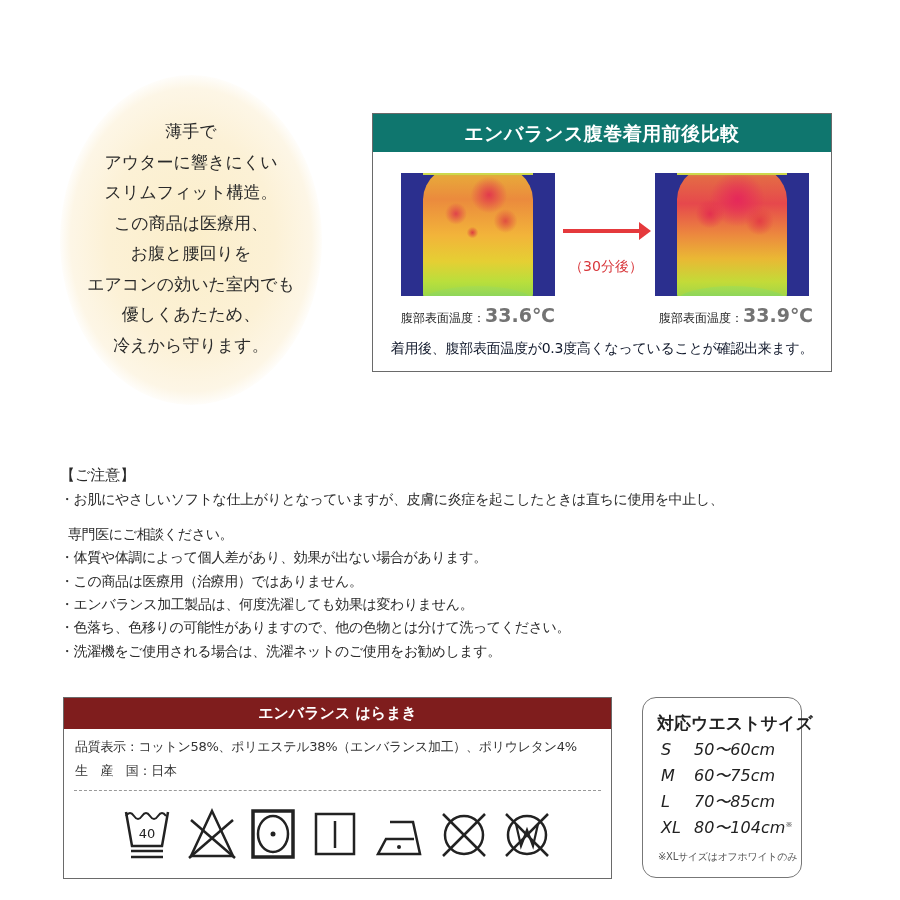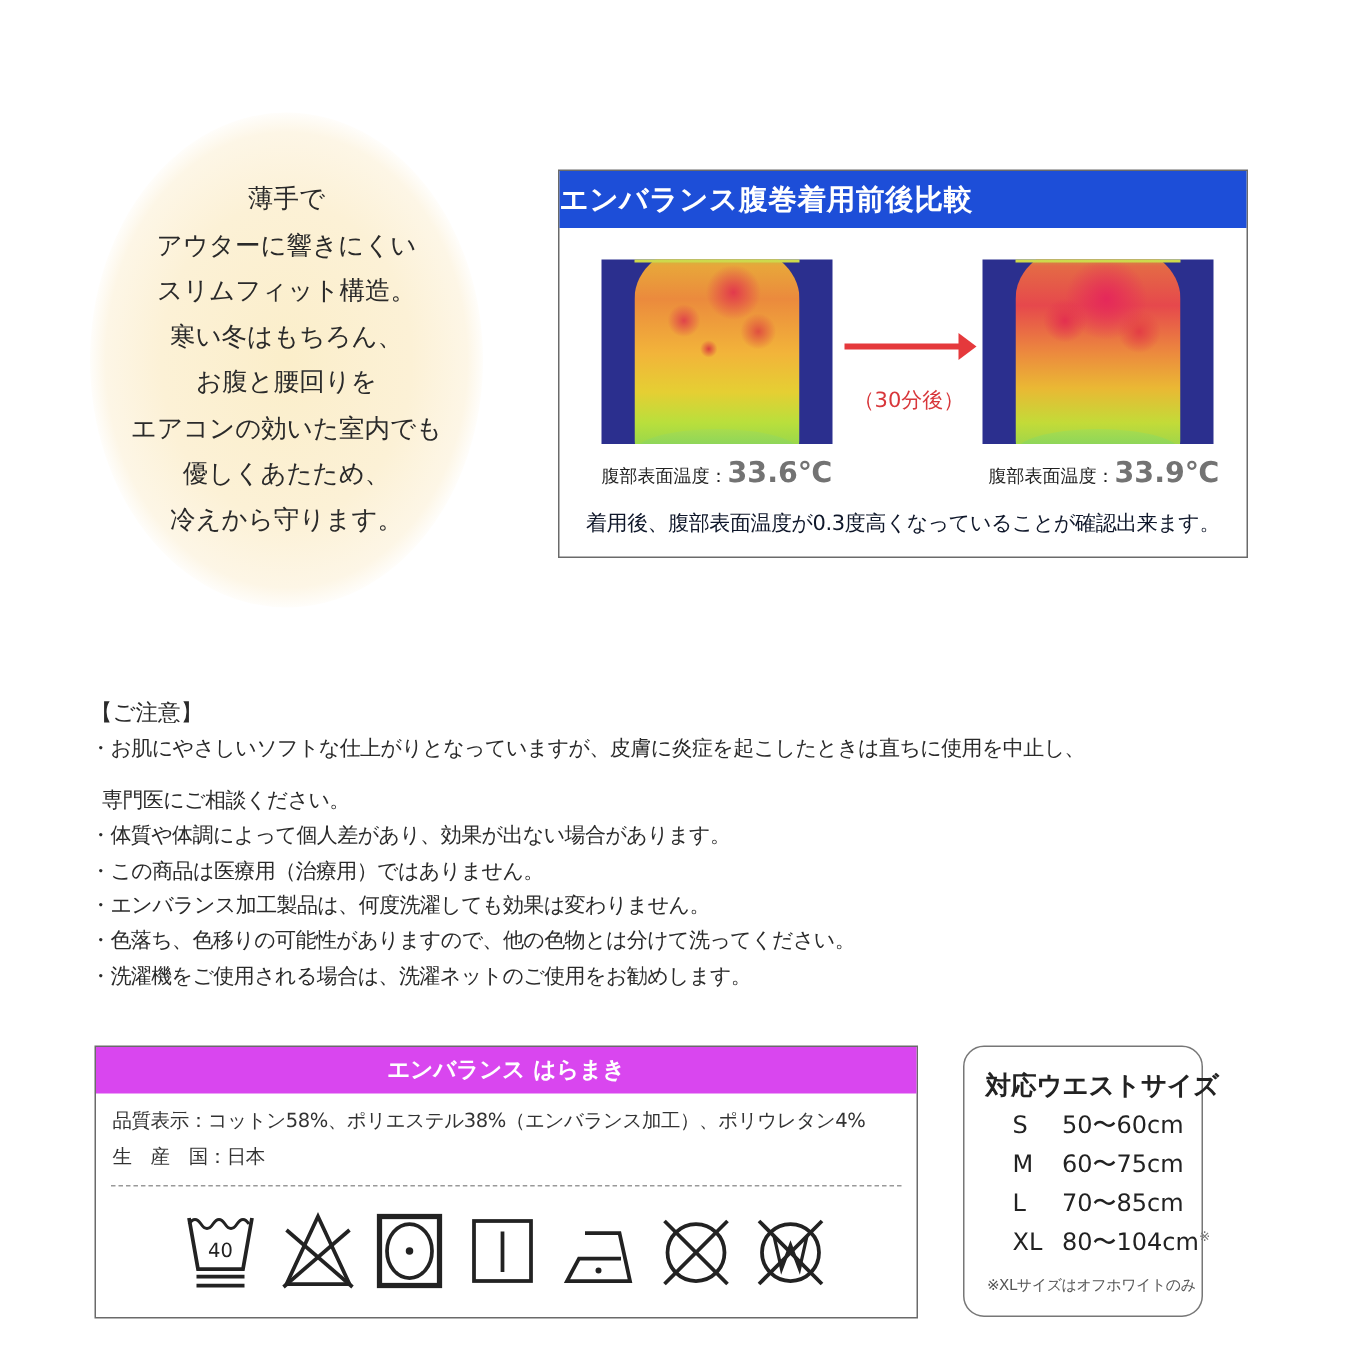--- a/index.html
+++ b/index.html
@@ -7,30 +7,30 @@
     width: 900px; height: 900px; background: #ffffff; position: relative; overflow: hidden;
     font-family: "DejaVu Sans", "Liberation Sans", sans-serif; color: #222;
   }
   .glow {
     position: absolute; left: 60px; top: 75px; width: 262px; height: 330px;
     border-radius: 50%;
     background: radial-gradient(ellipse at center, #fbeeca 0%, #fcf1d6 45%, #fdf6e6 65%, rgba(255,255,255,0) 72%);
   }
   .tagline {
     position: absolute; left: 60px; top: 118px; width: 262px; text-align: center;
-    font-family: Liberation Serif, serif; font-size: 17px; line-height: 30.5px; color: #2a2a2a;
+    font-family: Liberation Mono, monospace; font-size: 17px; line-height: 30.5px; color: #2a2a2a;
   }
   .tagline div { white-space: nowrap; }
 
   .compare {
     position: absolute; left: 372px; top: 113px; width: 460px; height: 259px;
     border: 1.5px solid #6a6a6a; box-sizing: border-box; background: #fff;
   }
   .compare .hdr {
-    height: 38px; background: #1d4ed8; color: #fff; text-align: left;
+    height: 38px; background: #0f766e; color: #fff; text-align: center;
     font-size: 19px; line-height: 38px; font-weight: bold; letter-spacing: 0.5px;
   }
   .thermal {
     position: absolute; top: 59px; width: 154px; height: 123px;
     background: #2b2f8e; overflow: hidden;
   }
   .thermal .torso {
     position: absolute; left: 22px; top: -10px; width: 110px; height: 145px;
     border-radius: 40% 40% 20% 20% / 25% 25% 10% 10%;
   }
@@ -88,54 +88,54 @@
   }
   .notice .title { font-size: 15px; margin-bottom: 1px; }
   .notice .item { white-space: nowrap; letter-spacing: -0.4px; }
   .notice .item.cont { padding-left: 8px; margin-top: 11px; }
 
   .product {
     position: absolute; left: 63px; top: 697px; width: 549px; height: 182px;
     border: 1.5px solid #6a6a6a; box-sizing: border-box;
   }
   .product .hdr {
-    height: 31px; background: #d946ef; color: #fff; text-align: center;
+    height: 31px; background: #7f1d1d; color: #fff; text-align: center;
     font-size: 15px; line-height: 31px; font-weight: bold;
   }
   .product .row { position: absolute; left: 11px; font-size: 13px; color: #333; white-space: nowrap; letter-spacing: -0.3px; }
   .product .row1 { top: 40px; }
   .product .row2 { top: 64px; }
   .product .dash {
     position: absolute; left: 10px; right: 10px; top: 92px; border-top: 1.5px dashed #999;
   }
   .care {
     position: absolute; left: 56px; top: 110px; display: flex; gap: 0;
   }
   .care .ic { width: 63px; height: 54px; position: relative; }
   .care svg { position: absolute; left: 2px; top: 0; }
 
   .sizes {
     position: absolute; left: 642px; top: 697px; width: 160px; height: 181px;
     border: 1.5px solid #777; border-radius: 14px; box-sizing: border-box;
   }
   .sizes .title { position: absolute; left: 14px; top: 14px; font-size: 17px; font-weight: bold; color: #222; white-space: nowrap; }
-  .sizes .srow { position: absolute; left: 32px; font-size: 16px; color: #222; white-space: nowrap; }
+  .sizes .srow { position: absolute; left: 18px; font-size: 16px; color: #222; white-space: nowrap; font-style: italic; }
   .sizes .srow .k { display: inline-block; width: 33px; }
   .sizes .srow sup { font-size: 9px; color: #777; vertical-align: 6px; }
   .sizes .note { position: absolute; left: 15px; top: 152px; font-size: 10px; color: #555; white-space: nowrap; letter-spacing: -0.3px; }
 </style>
 </head>
 <body>
 
 <div class="glow"></div>
 <div class="tagline">
   <div>薄手で</div>
   <div>アウターに響きにくい</div>
   <div>スリムフィット構造。</div>
-  <div>寒い冬はもちろん、</div>
+  <div>この商品は医療用、</div>
   <div>お腹と腰回りを</div>
   <div>エアコンの効いた室内でも</div>
   <div>優しくあたため、</div>
   <div>冷えから守ります。</div>
 </div>
 
 <div class="compare">
   <div class="hdr">エンバランス腹巻着用前後比較</div>
 
   <div class="thermal before">

